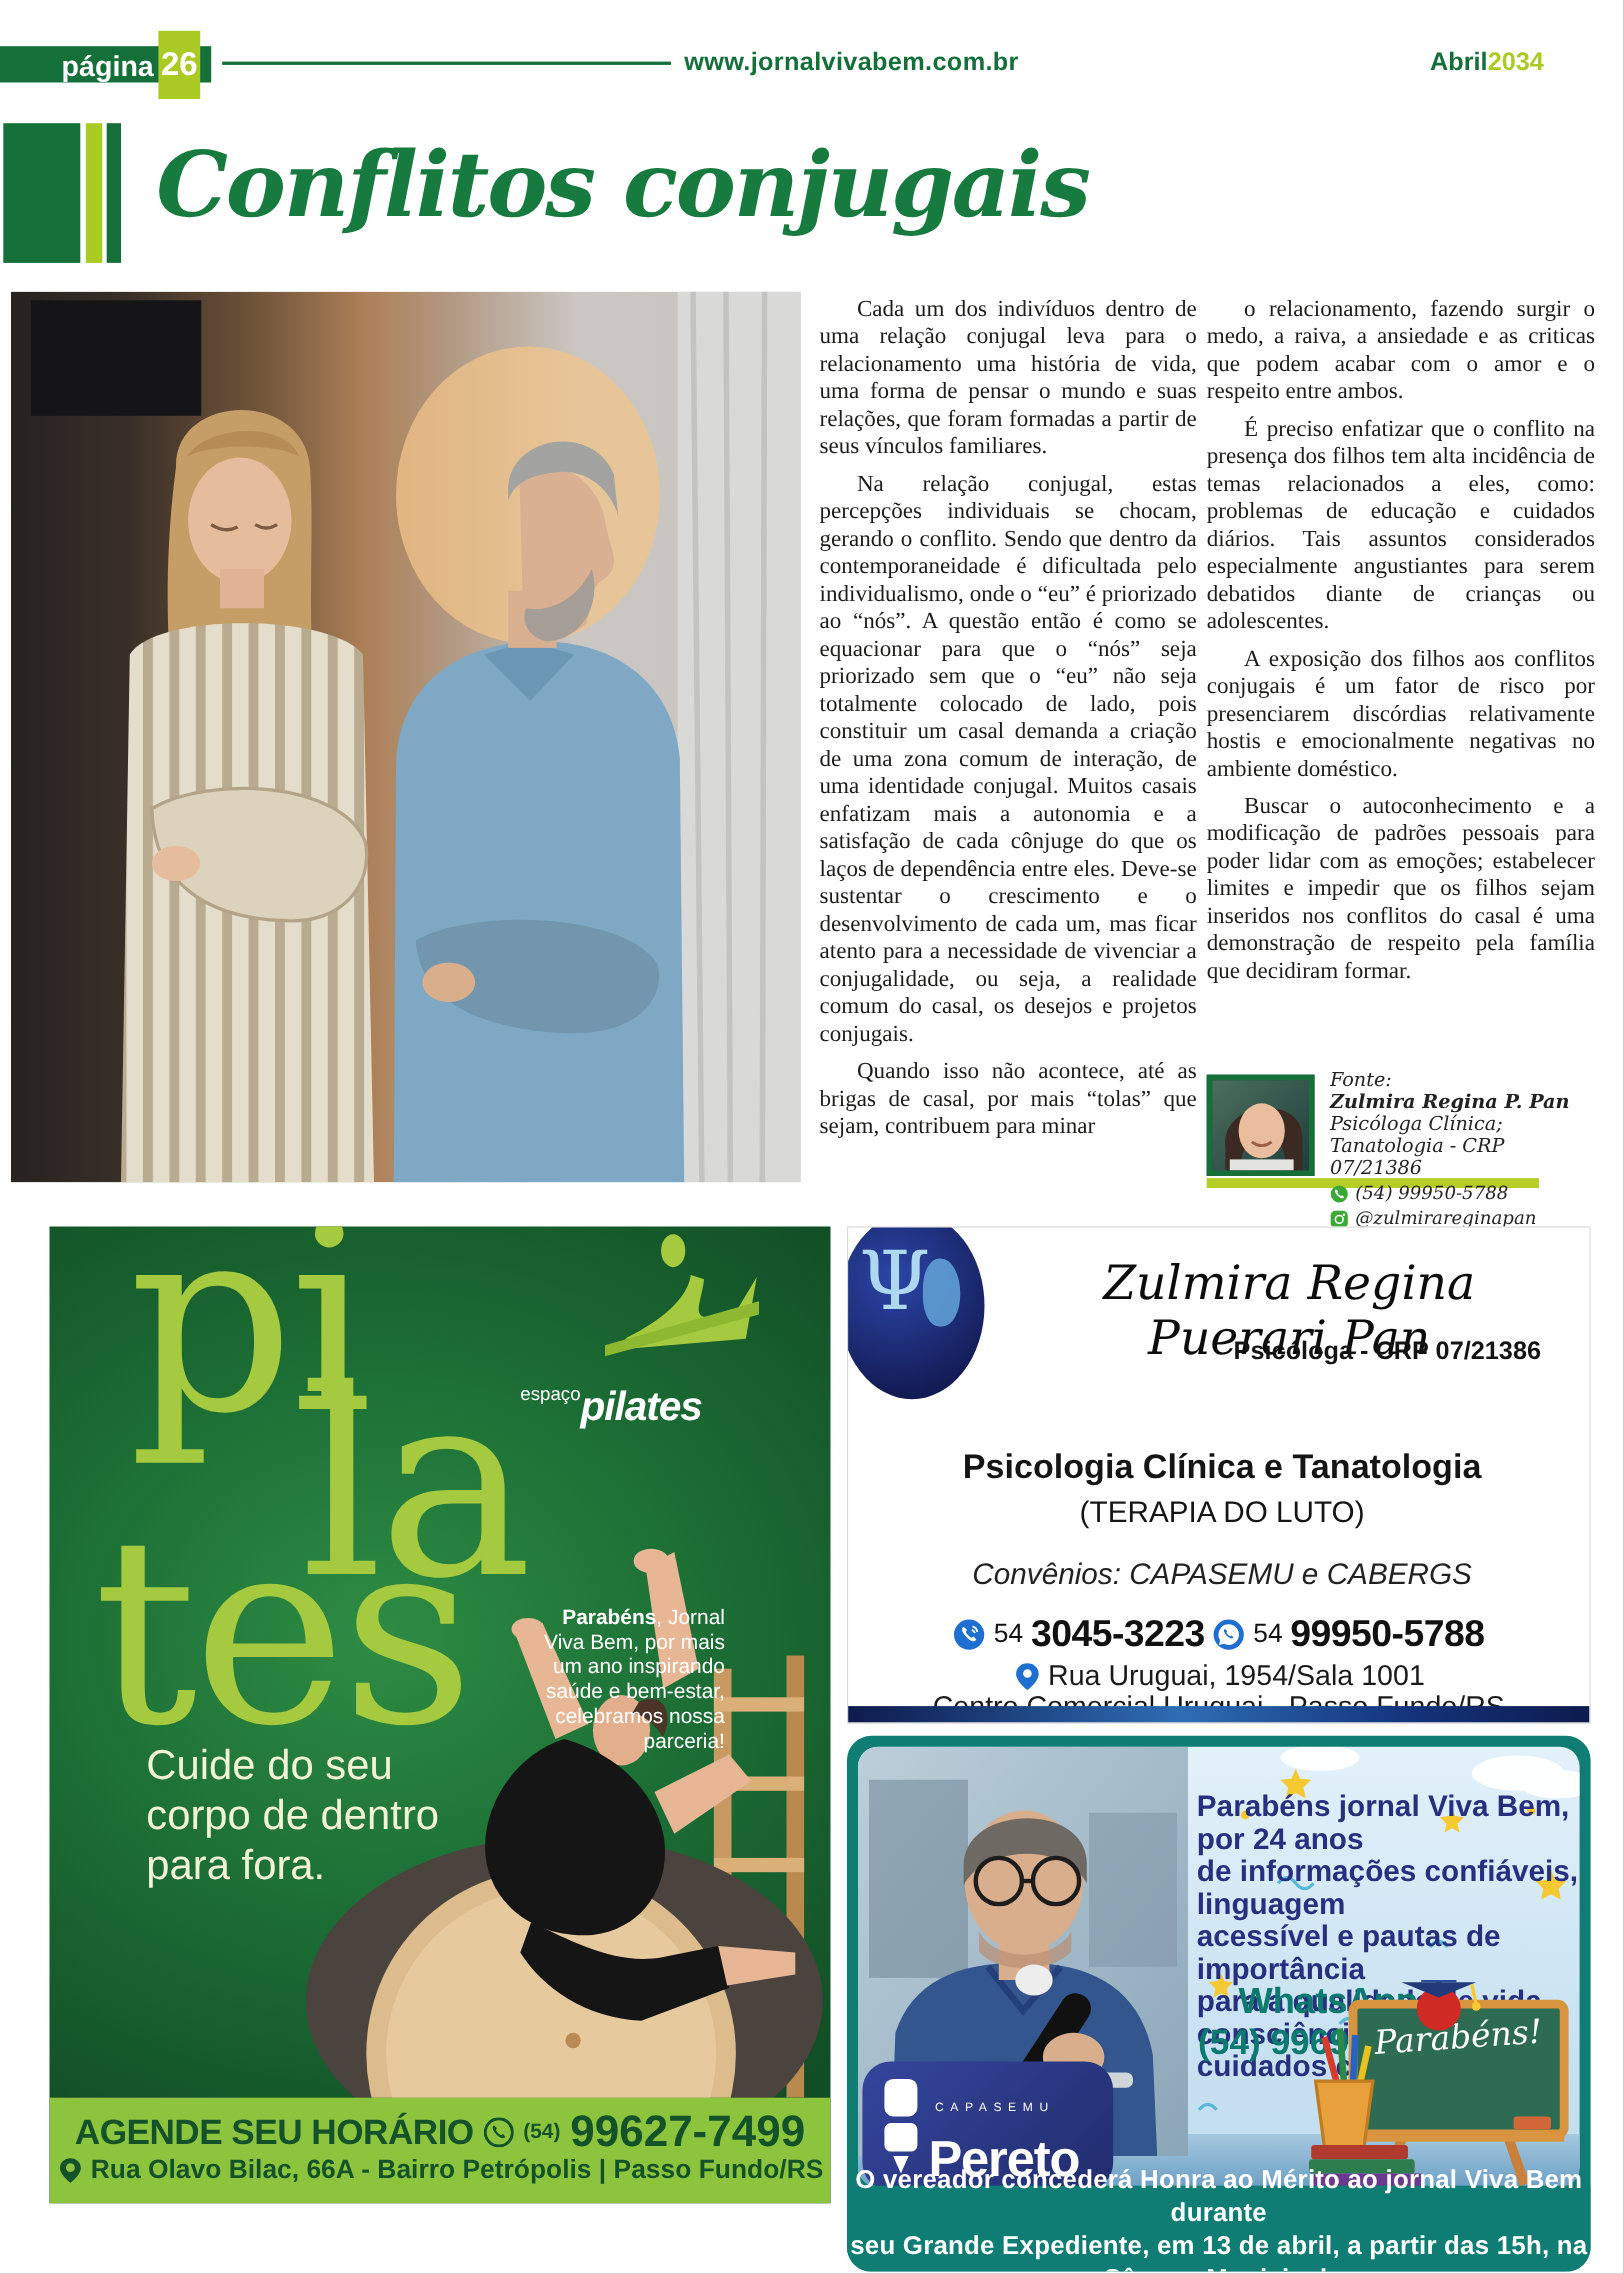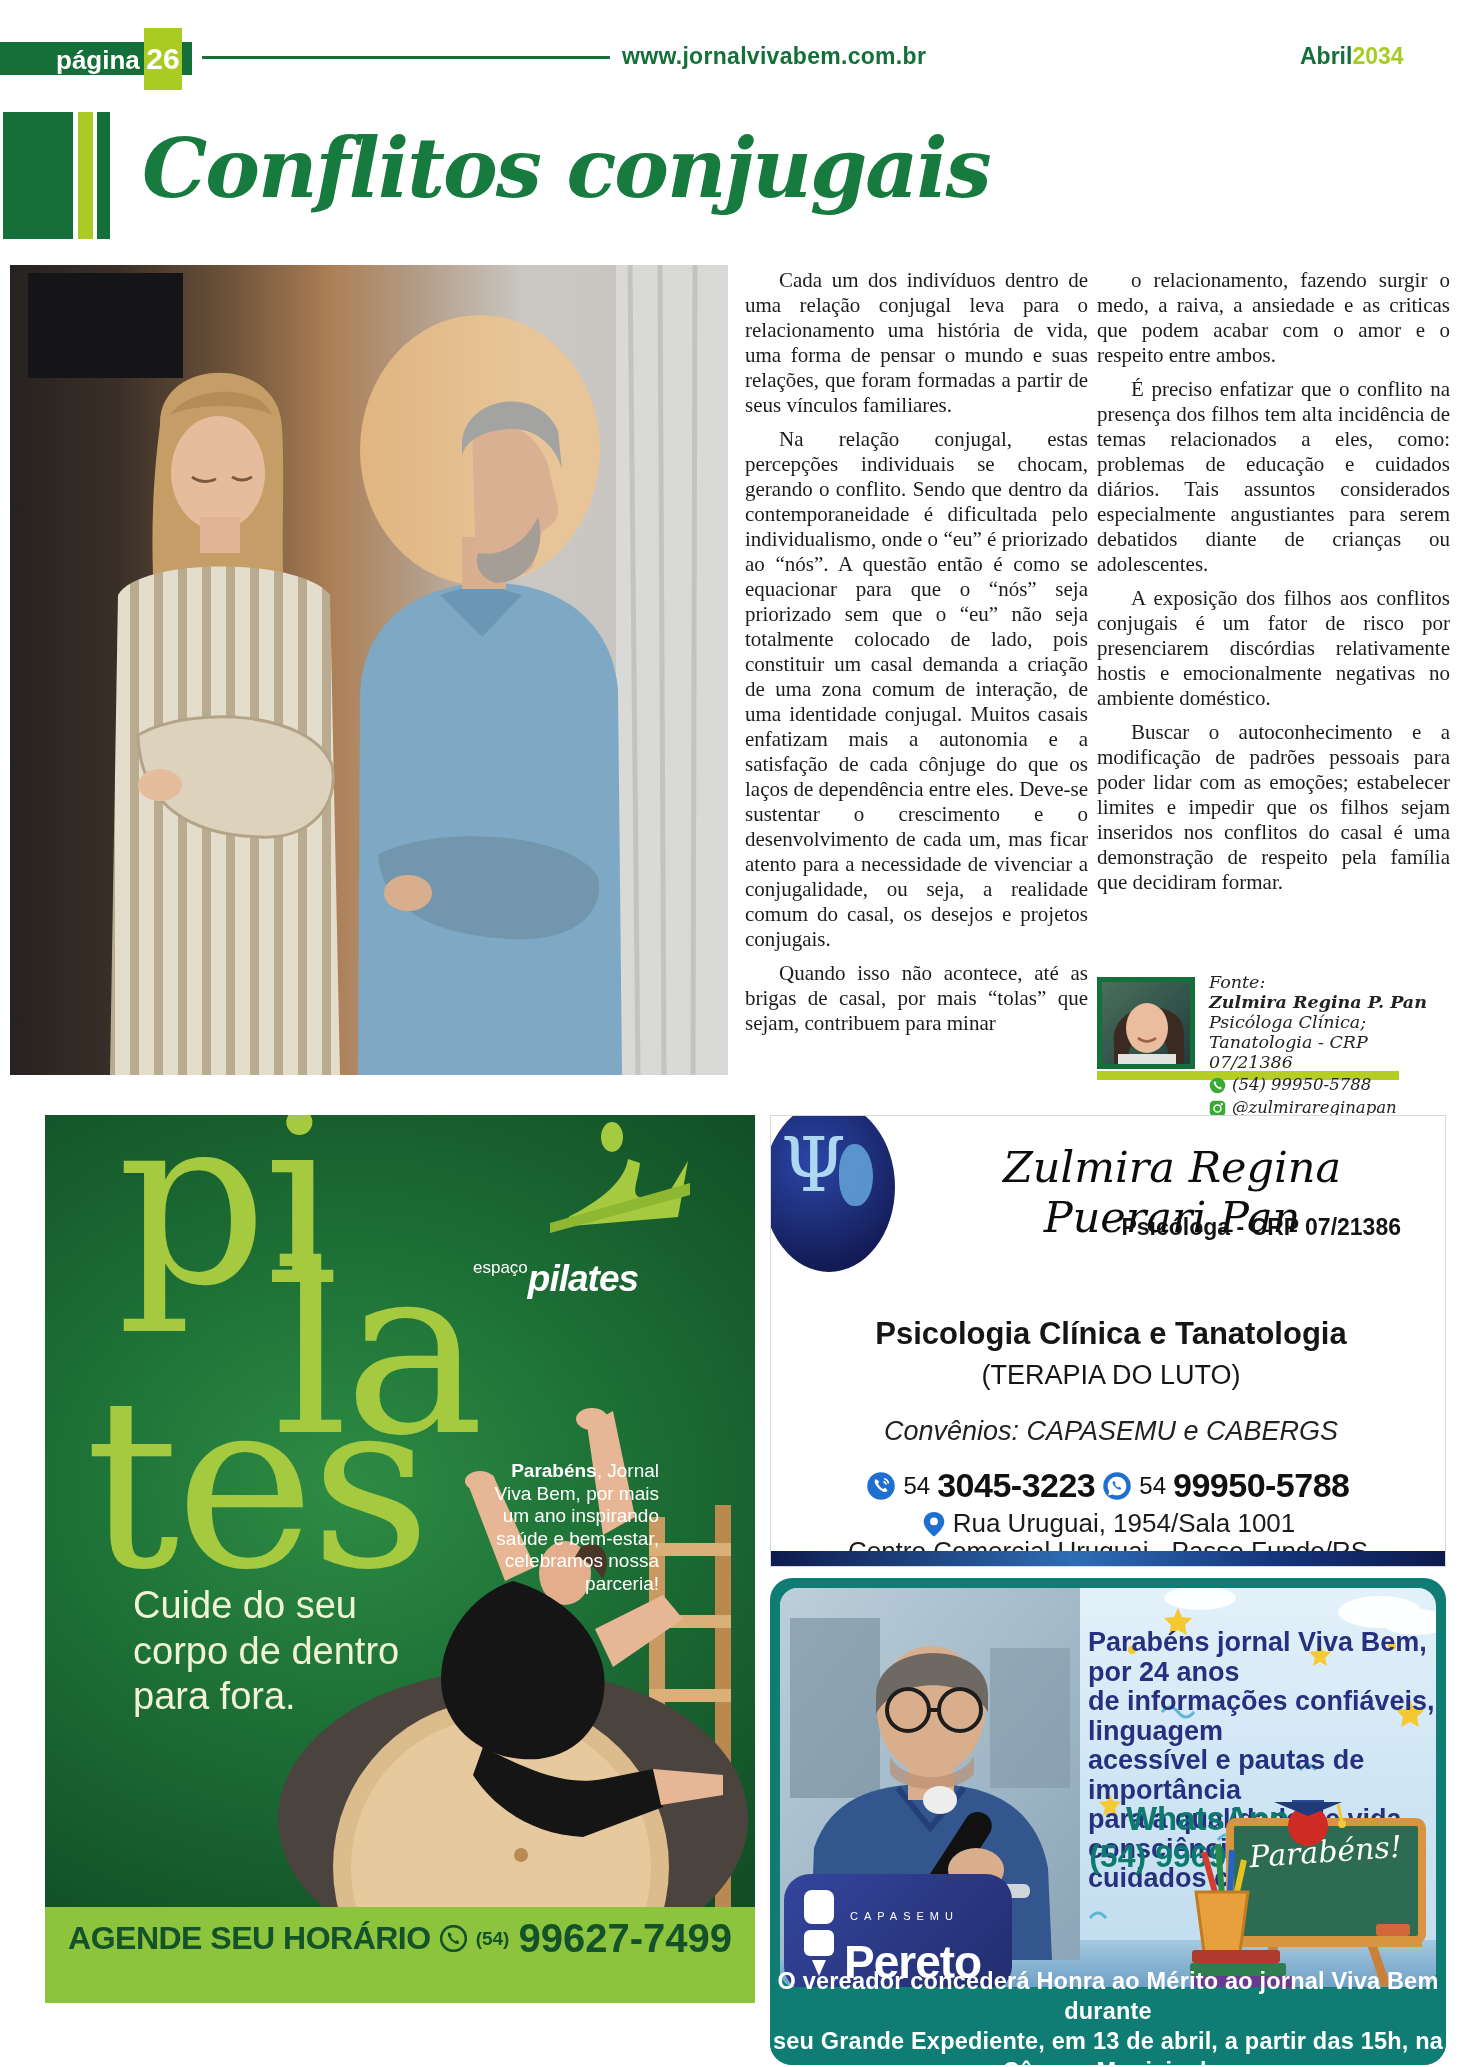--- a/index.html
+++ b/index.html
@@ -302,20 +302,27 @@
 
     <div class="pil-bar">
       <div class="pil-bar-l1">
         <span class="pil-cta">AGENDE SEU HORÁRIO</span>
         <svg width="27" height="27" viewBox="0 0 24 24">
           <circle cx="12" cy="12" r="11" fill="none" stroke="#14532a" stroke-width="2.4"></circle>
           <path d="M8 6.5 C7.2 6.5 6.5 8.2 7.3 10 C8.6 12.8 10.8 15 13.5 16.4 C15.3 17.3 17.2 16.5 17.2 15.6 L15.4 13.4 L13.6 14.3 C11.8 13.4 10.5 12 9.6 10.2 L10.5 8.4 Z" fill="#14532a"></path>
         </svg>
         <span class="pil-area">(54)</span>
         <span class="pil-phone">99627-7499</span>
+      </div>
+      <div class="pil-bar-l2">
+        <svg width="24" height="24" viewBox="0 0 24 24">
+          <path d="M12 1 C6.5 1 2.5 5 2.5 10 C2.5 16.5 12 23.5 12 23.5 S21.5 16.5 21.5 10 C21.5 5 17.5 1 12 1 Z" fill="#14532a"></path>
+          <circle cx="12" cy="9.6" r="4" fill="#8dc43e"></circle>
+        </svg>
+        <span>Rua Olavo Bilac, 66A - Bairro Petrópolis | Passo Fundo/RS</span>
       </div>
     </div>
   </div>
 
   <div class="abs zcard">
     <div class="z-oval">
       <span class="psi">Ψ</span>
       <span class="face"></span>
     </div>
     <div class="z-name">Zulmira  Regina Puerari Pan</div>

